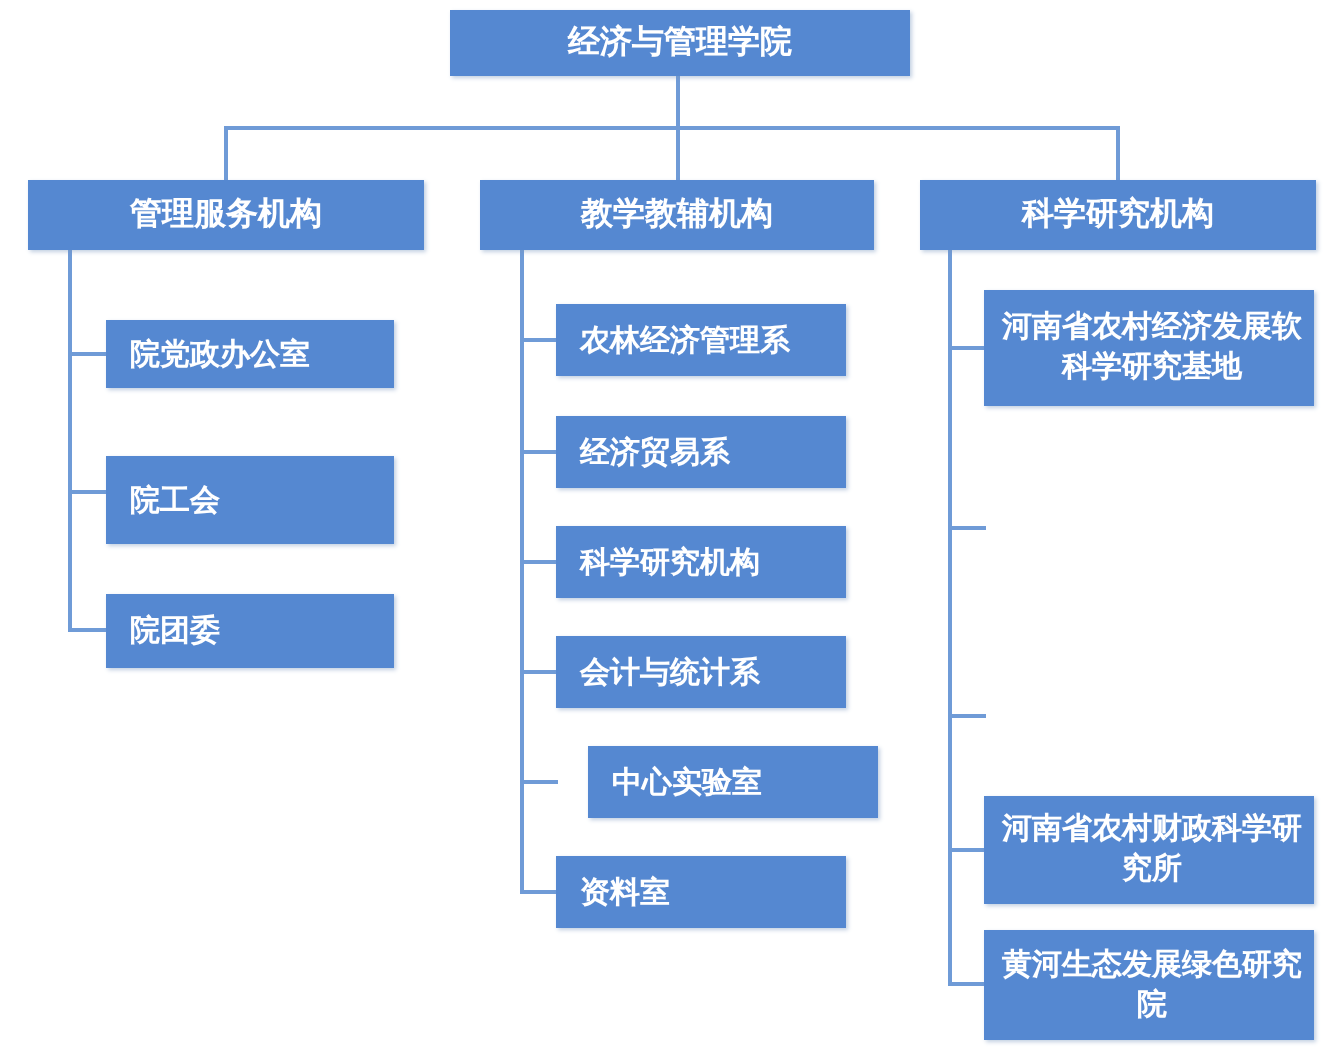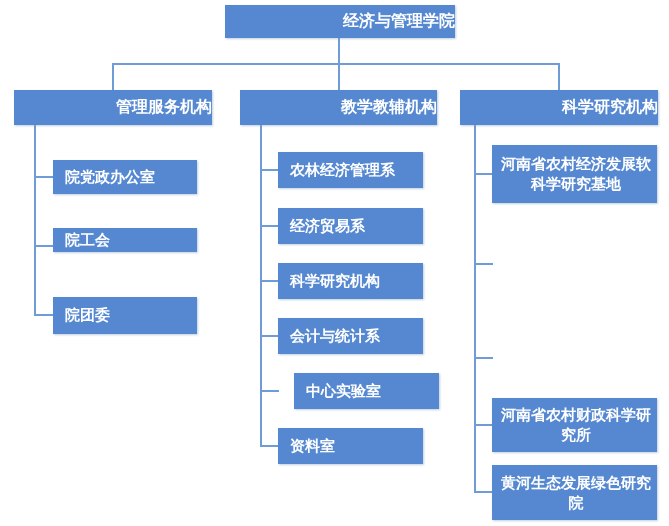--- a/index.html
+++ b/index.html
@@ -5,21 +5,21 @@
   html,body{margin:0;padding:0;background:#fff;}
   .canvas{
     position:relative;width:669px;height:526px;background:var(--bg,#fff);
     font-family:"Liberation Sans","DejaVu Sans",sans-serif;overflow:hidden;
   }
   .node{
     position:absolute;background:var(--fill,#5588D1);color:var(--txt,#fff);
     font-weight:bold;display:flex;align-items:center;box-sizing:border-box;
     box-shadow:1px 1px 2px rgba(120,150,190,.45);
   }
-  .node.center{justify-content:flex-end;text-align:center;}
+  .node.center{justify-content:center;text-align:center;}
   .node.leftpad{padding-left:12px;padding-right:6px;}
   .node.multi{padding-left:9px;padding-right:6px;line-height:20px;text-align:center;}
   .fs16{font-size:16px;}
   .fs15{font-size:15px;}
   .hline,.vline{position:absolute;background:var(--line,#6F9BD7);}
   .hline{height:2px;}
   .vline{width:2px;}
 </style>
 </head>
 <body>
@@ -63,21 +63,21 @@
   <div class="node center fs16" style="left:240px;top:90px;width:197px;height:35px;">
     <span>教学教辅机构</span>
   </div>
   <div class="node center fs16" style="left:460px;top:90px;width:198px;height:35px;">
     <span>科学研究机构</span>
   </div>
 
   <div class="node leftpad fs15" style="left:53px;top:160px;width:144px;height:34px;">
     <span>院党政办公室</span>
   </div>
-  <div class="node leftpad fs15" style="left:53px;top:228px;width:144px;height:24px;align-items:center;">
+  <div class="node leftpad fs15" style="left:53px;top:228px;width:144px;height:44px;align-items:center;">
     <span>院工会</span>
   </div>
   <div class="node leftpad fs15" style="left:53px;top:297px;width:144px;height:37px;">
     <span>院团委</span>
   </div>
 
   <div class="node leftpad fs15" style="left:278px;top:208px;width:145px;height:36px;">
     <span>经济贸易系</span>
   </div>
   <div class="node leftpad fs15" style="left:278px;top:152px;width:145px;height:36px;">

